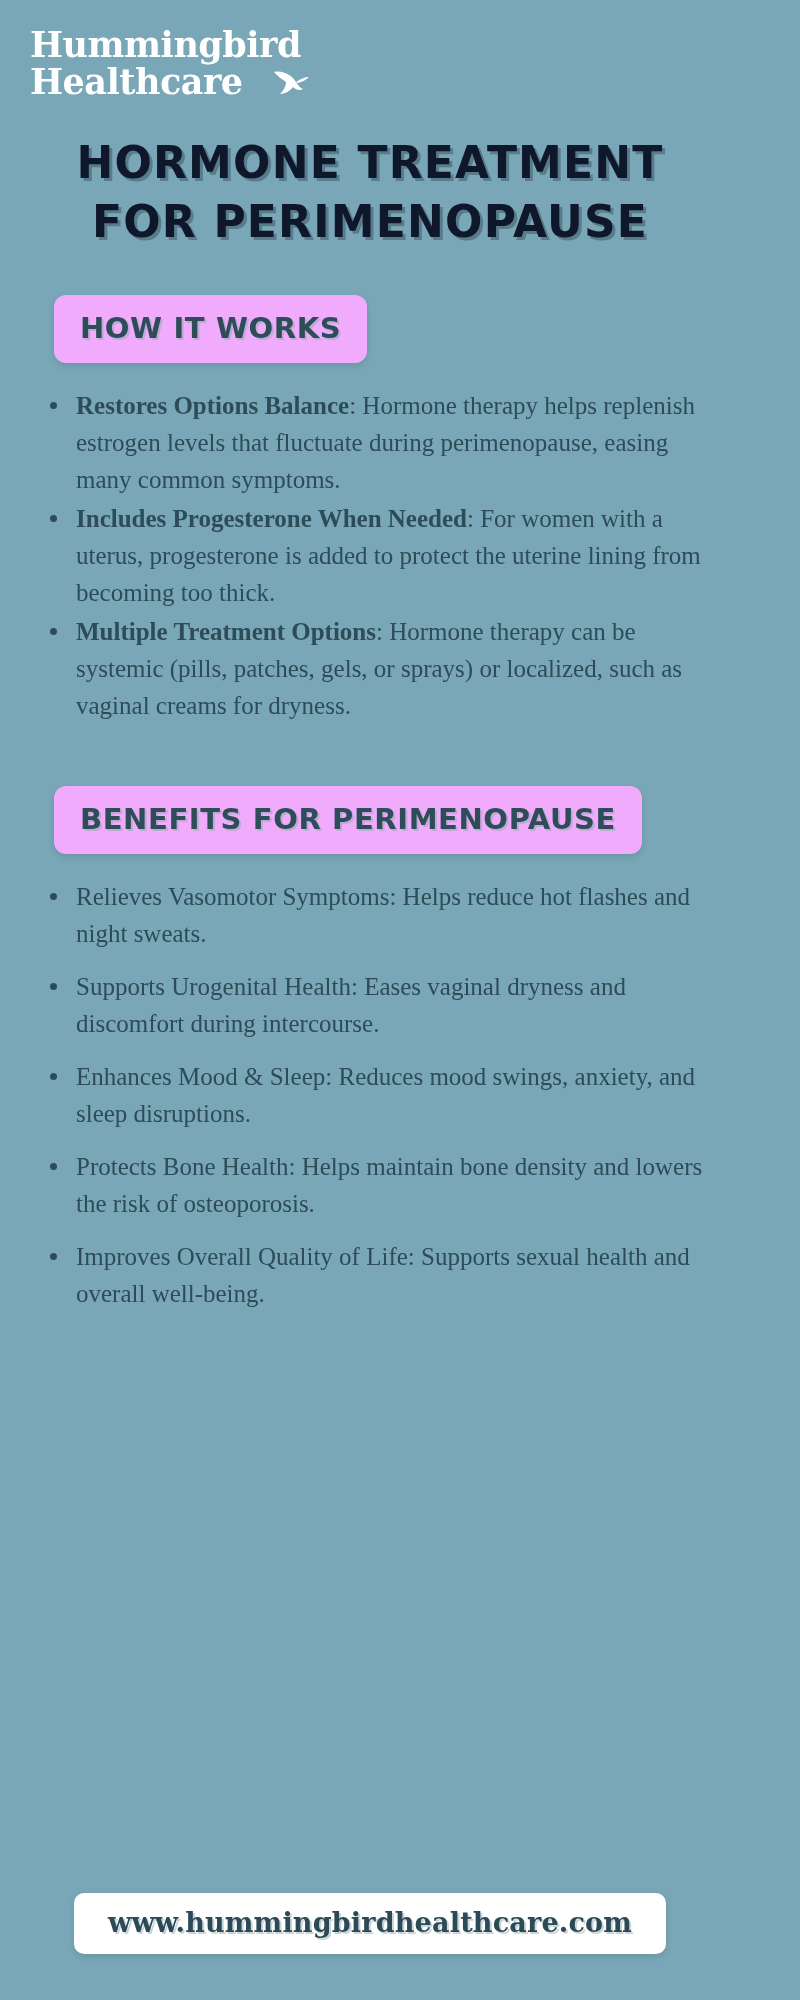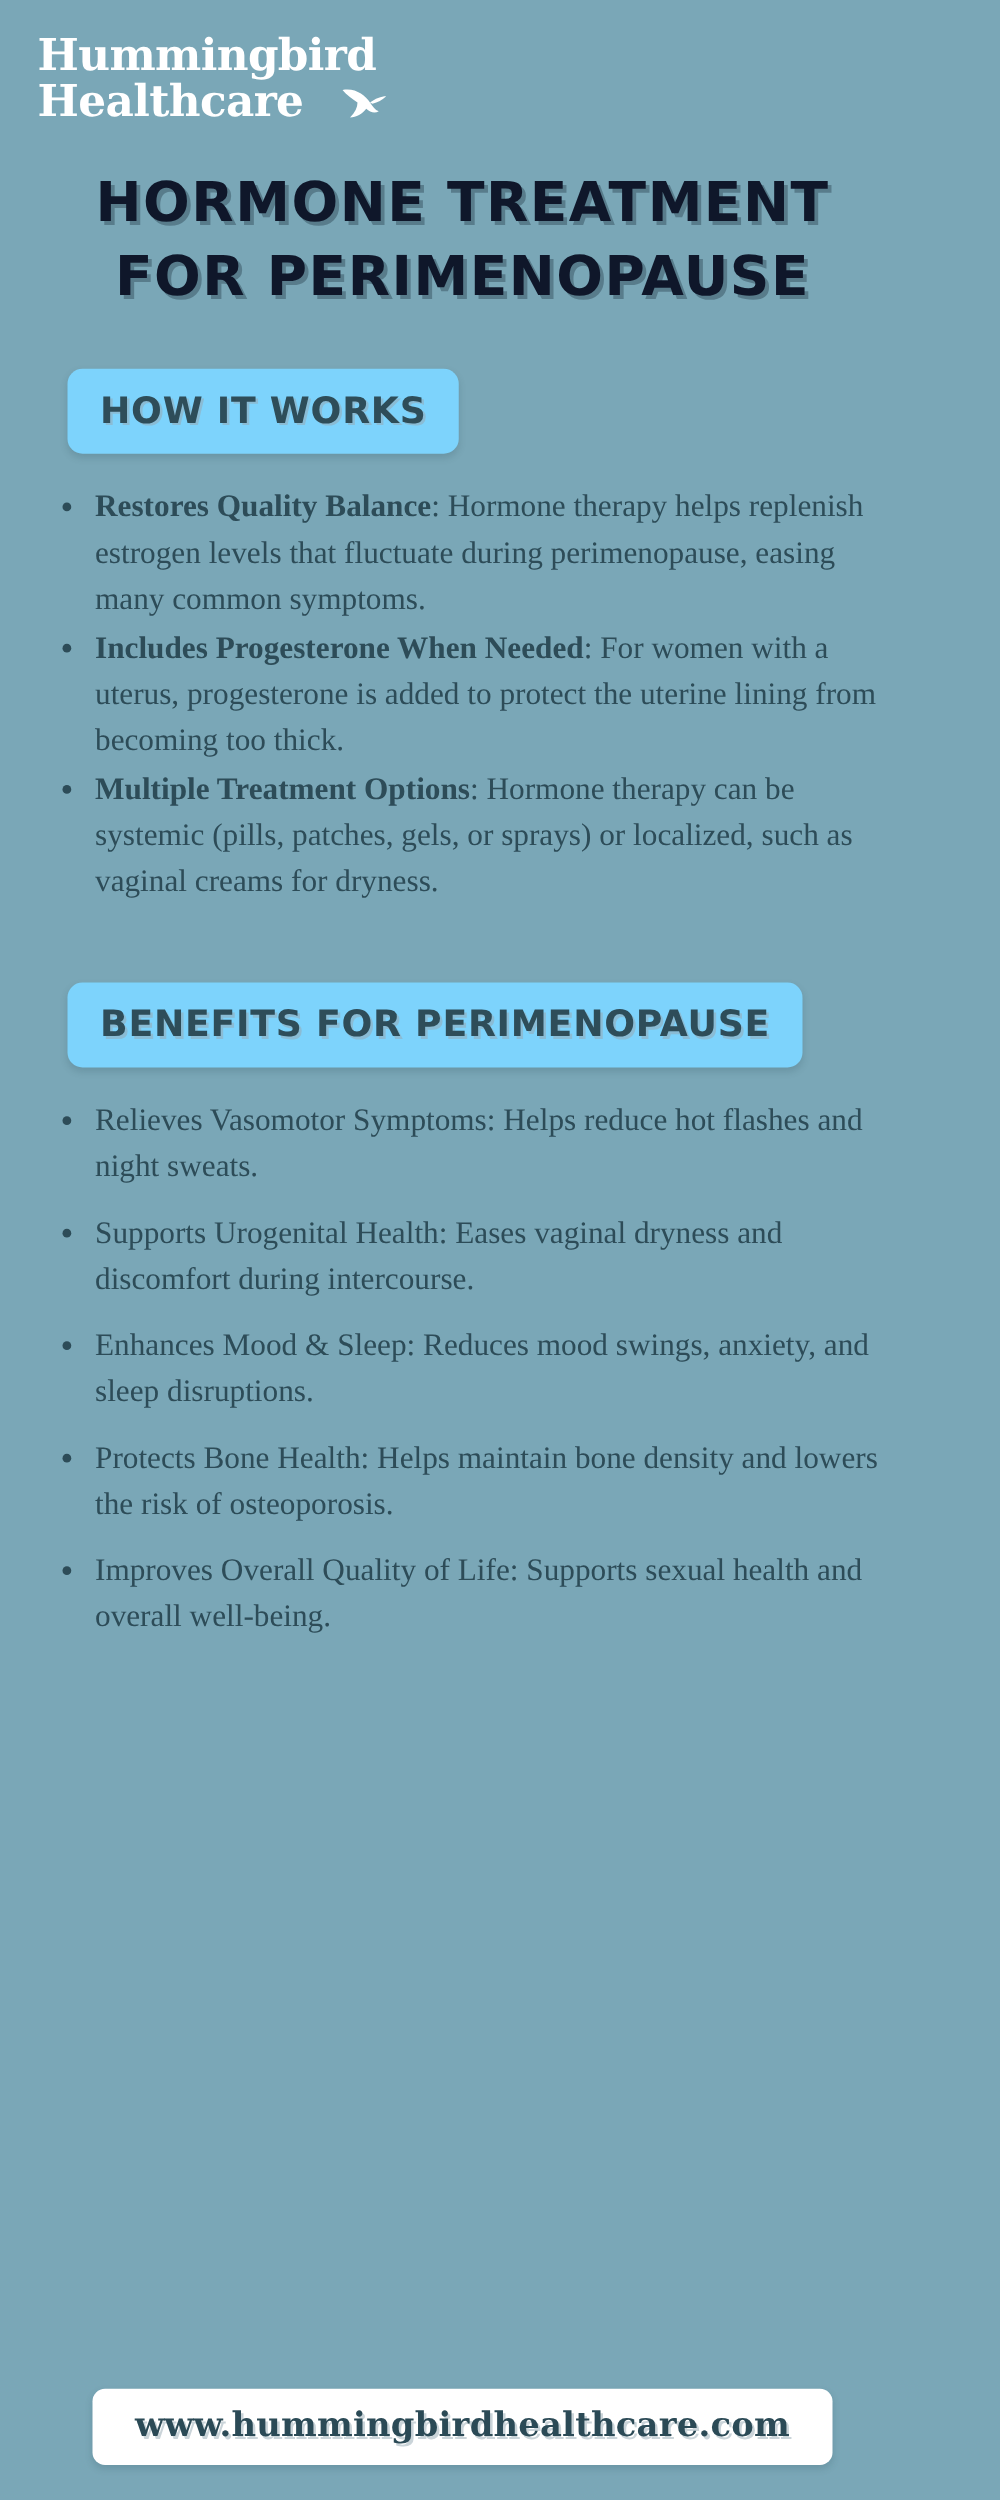--- a/index.html
+++ b/index.html
@@ -58,21 +58,21 @@
     line-height: 1.33;
     letter-spacing: 1.2px;
     color: #0f172a;
     text-shadow: 3px 3px 0 rgba(60,90,104,0.55);
     text-transform: uppercase;
   }
 
   
   .badge {
     display: inline-block;
-    background: #7dd3fc;
+    background: #f0abfc;
     border-radius: 12px;
     padding: 16px 26px 18px 26px;
     font-family: "DejaVu Sans", sans-serif;
     font-weight: bold;
     font-size: 29px;
     letter-spacing: 0.6px;
     color: #2e4d59;
     text-transform: uppercase;
     text-shadow: 2px 2px 0 rgba(150,170,180,0.55);
     box-shadow: 0 3px 6px rgba(40,70,85,0.18);
@@ -114,21 +114,21 @@
   }
   .lead {
     font-weight: bold;
   }
 
   
   .footer {
     position: absolute;
     left: 0;
     right: 0;
-    bottom: 28px;
+    bottom: 46px;
     display: flex;
     justify-content: center;
   }
   .footer-pill {
     background: #ffffff;
     border-radius: 10px;
     padding: 14px 34px 16px 34px;
     font-family: "DejaVu Serif", serif;
     font-weight: bold;
     font-size: 27px;
@@ -156,21 +156,21 @@
     </div>
   </div>
 
   <h1 class="main-title">HORMONE TREATMENT FOR PERIMENOPAUSE</h1>
 
   <div class="badge-row">
     <span class="badge">HOW IT WORKS</span>
   </div>
   <ul class="bullets">
     <li>
-      <span class="lead">Restores Quality Balance</span><span>: Hormone therapy helps replenish estrogen levels that fluctuate during perimenopause, easing many common symptoms.</span>
+      <span class="lead">Restores Options Balance</span><span>: Hormone therapy helps replenish estrogen levels that fluctuate during perimenopause, easing many common symptoms.</span>
     </li>
     <li>
       <span class="lead">Includes Progesterone When Needed</span><span>: For women with a uterus, progesterone is added to protect the uterine lining from becoming too thick.</span>
     </li>
     <li>
       <span class="lead">Multiple Treatment Options</span><span>: Hormone therapy can be systemic (pills, patches, gels, or sprays) or localized, such as vaginal creams for dryness.</span>
     </li>
   </ul>
 
   <div class="badge-row second">

